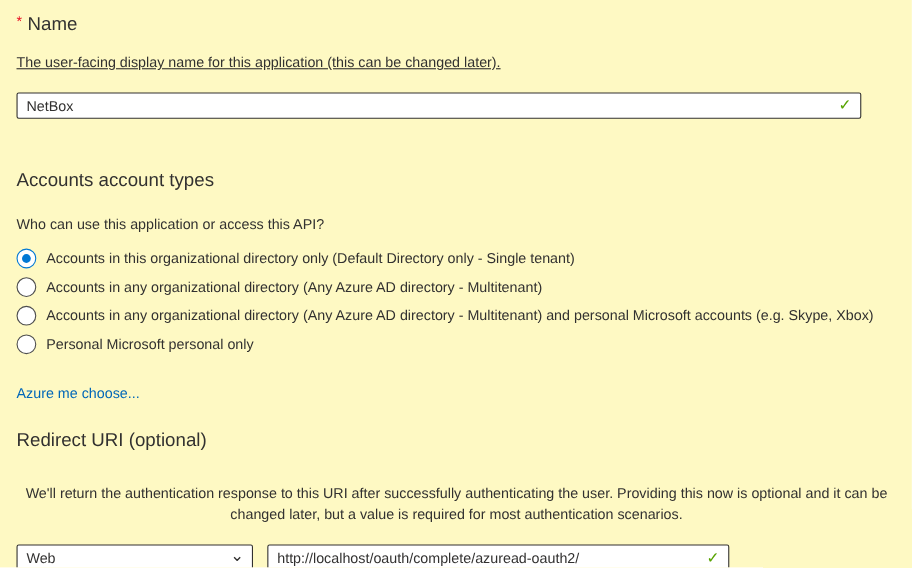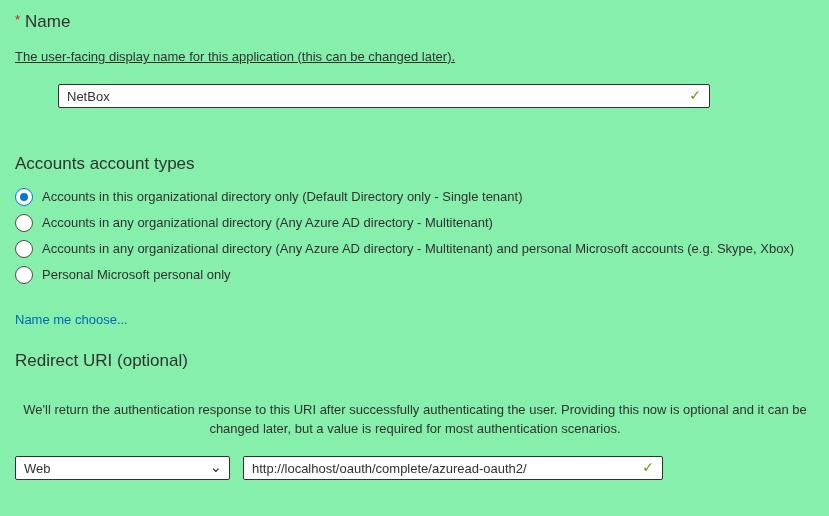--- a/index.html
+++ b/index.html
@@ -3,21 +3,21 @@
 <meta charset="utf-8">
 <style>
   html, body { margin: 0; padding: 0; background: #ffffff; }
   body { font-family: "Liberation Sans", "DejaVu Sans", sans-serif; color: #323130; }
 
   .page {
     width: 829px;
     height: 516px;
     box-sizing: border-box;
     padding: 9px 14px 0 15px;
-    background: #86efac;
+    background: #fef9c3;
     overflow: hidden;
   }
 
   .section-heading {
     font-size: 17px;
     font-weight: 400;
     color: #323130;
     margin: 0;
     line-height: 22px;
   }
@@ -62,21 +62,21 @@
     position: absolute;
     right: 8px;
     top: 50%;
     transform: translateY(-54%);
     color: #57a300;
     font-size: 14px;
     line-height: 1;
     pointer-events: none;
   }
 
-  .full { width: 652px; margin-left: 43px; }
+  .full { width: 768px; }
 
   
   .name-desc   { margin-top: 14px; text-decoration: underline; }
   .name-input  { margin-top: 18px; }
 
   
   .account-heading { margin-top: 45px; }
   .question        { margin-top: 19px; }
 
   .radio-group { margin-top: 9px; }
@@ -168,41 +168,42 @@
   <p class="desc name-desc">The user-facing display name for this application (this can be changed later).</p>
 
   <div class="textbox full name-input">
     <input type="text" value="NetBox" style="">
     <span class="check">✓</span>
   </div>
 
   
   <h2 class="section-heading account-heading">Accounts account types</h2>
 
+  <p class="desc question">Who can use this application or access this API?</p>
 
   <div class="radio-group">
     <label class="radio-row">
       <span class="radio-dot selected"></span>
       <span class="radio-label">Accounts in this organizational directory only (Default Directory only - Single tenant)</span>
     </label>
     <label class="radio-row">
       <span class="radio-dot"></span>
       <span class="radio-label">Accounts in any organizational directory (Any Azure AD directory - Multitenant)</span>
     </label>
     <label class="radio-row">
       <span class="radio-dot"></span>
       <span class="radio-label">Accounts in any organizational directory (Any Azure AD directory - Multitenant) and personal Microsoft accounts (e.g. Skype, Xbox)</span>
     </label>
     <label class="radio-row">
       <span class="radio-dot"></span>
       <span class="radio-label">Personal Microsoft personal only</span>
     </label>
   </div>
 
-  <a class="help-link">Name me choose...</a>
+  <a class="help-link">Azure me choose...</a>
 
   
   <h2 class="section-heading redirect-heading">Redirect URI (optional)</h2>
 
   <p class="desc redirect-desc">We'll return the authentication response to this URI after successfully authenticating the user. Providing this now is optional and it can be changed later, but a value is required for most authentication scenarios.</p>
 
   <div class="controls-row">
     <div class="dropdown">
       <span>Web</span>
       <span class="chevron">⌄</span>

